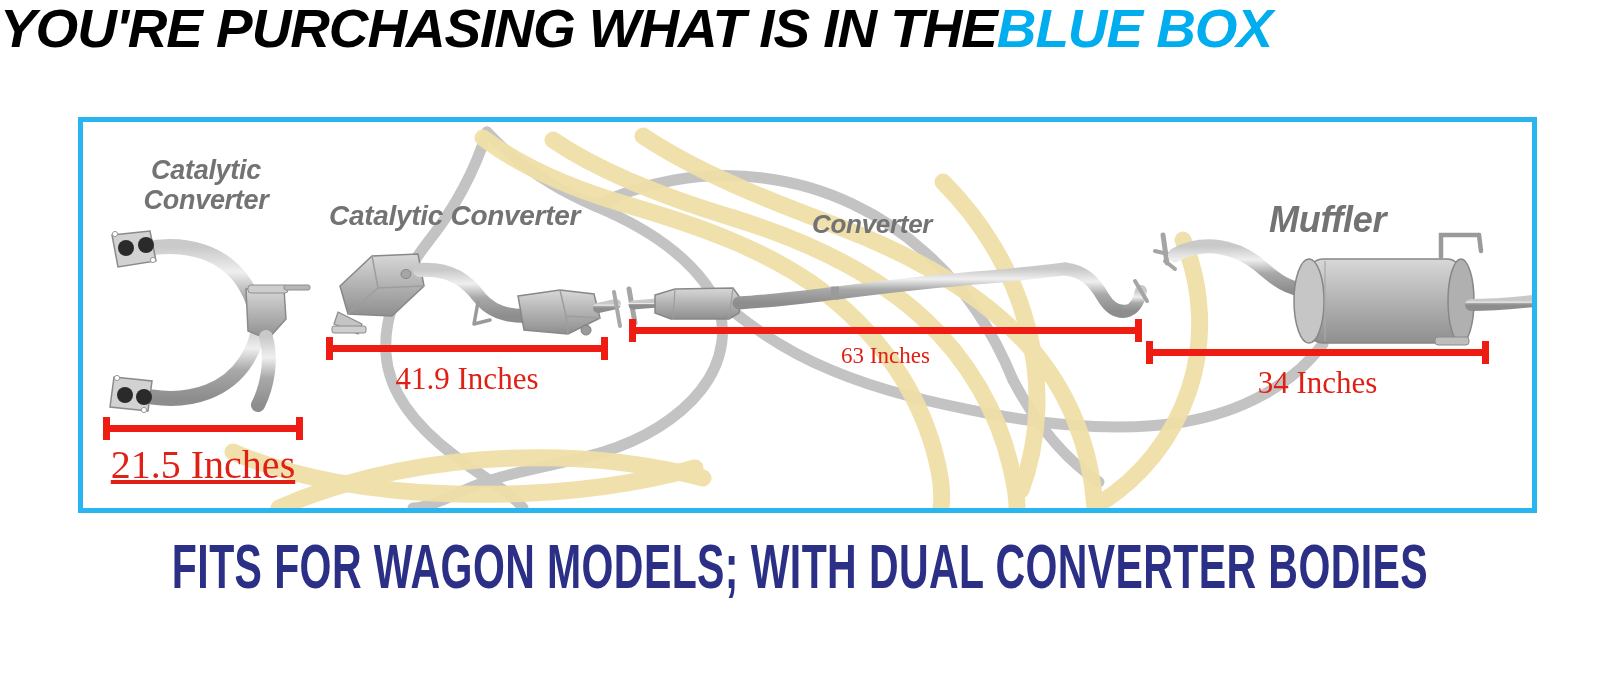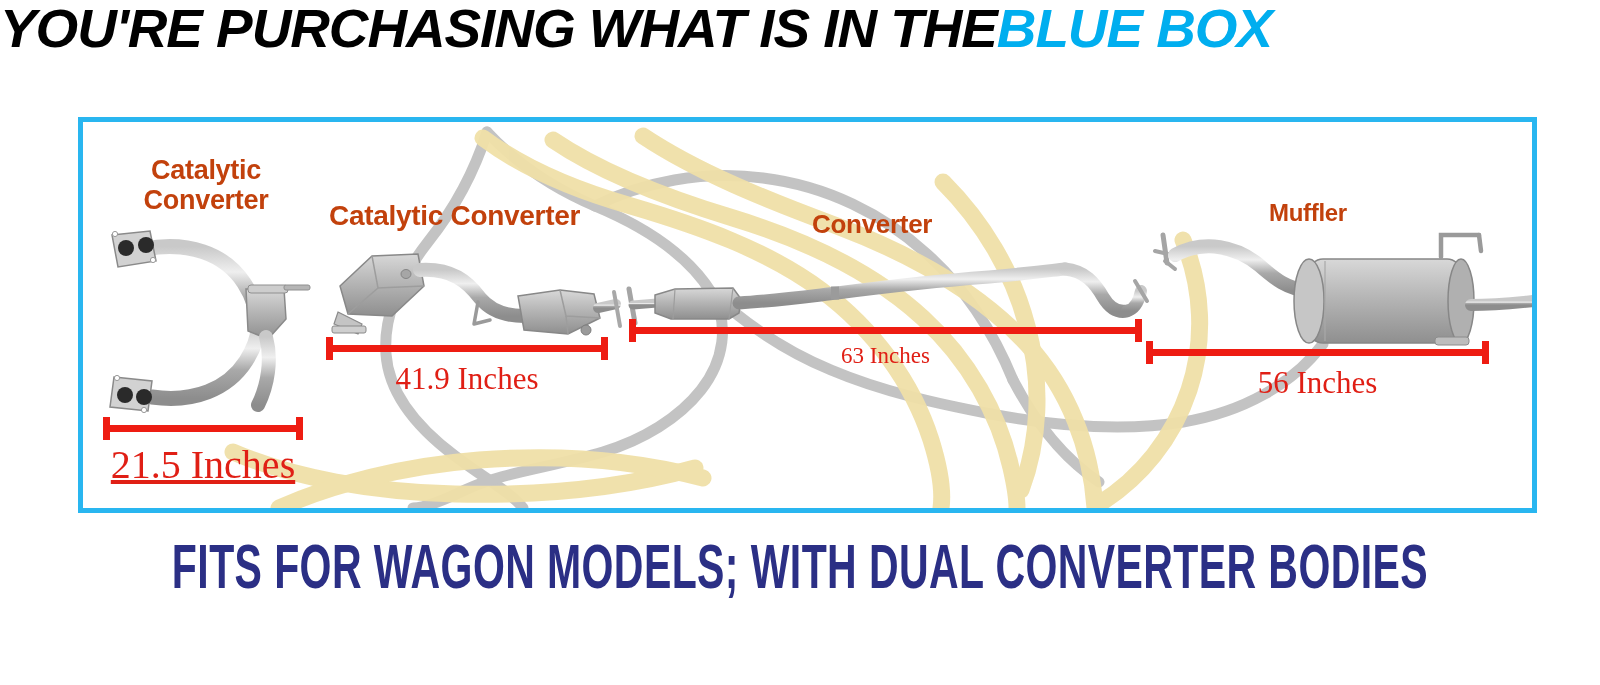--- a/index.html
+++ b/index.html
@@ -40,30 +40,30 @@
   }
   .box-inner{position:absolute;left:0;top:0;width:100%;height:100%;}
 
   
   .watermark{position:absolute;left:0;top:0;width:100%;height:100%;}
 
   
   .plabel{
     position:absolute;
     font-family:"Liberation Sans",sans-serif;
-    font-weight:bold;
-    color:#c2410c;
+    font-weight:bold;font-style:italic;
+    color:#737373;
     white-space:pre;
     line-height:1.12;
     letter-spacing:-0.3px;
   }
   .lbl-cat1{left:23px;top:33px;font-size:27px;text-align:center;width:200px;}
   .lbl-cat2{left:246px;top:78px;font-size:28px;}
   .lbl-res{left:729px;top:88px;font-size:26px;}
-  .lbl-muf{left:1186px;top:78px;font-size:24px;}
+  .lbl-muf{left:1186px;top:78px;font-size:36px;}
 
   
   .dim{position:absolute;}
   .dim-line{
     position:absolute;left:0;top:0;height:7px;
     background:#EE1C12;
   }
   .dim-cap{
     position:absolute;top:-8px;width:7px;height:23px;
     background:#EE1C12;
@@ -295,21 +295,21 @@
         <div class="dim-line" style="width:100%"></div>
         <div class="dim-cap left"></div>
         <div class="dim-cap right"></div>
         <div class="dim-text">63 Inches</div>
       </div>
 
       <div class="dim dim-43">
         <div class="dim-line" style="width:100%"></div>
         <div class="dim-cap left"></div>
         <div class="dim-cap right"></div>
-        <div class="dim-text">56 Inches</div>
+        <div class="dim-text">34 Inches</div>
       </div>
 
       <div class="plabel lbl-cat1">Catalytic
 Converter</div>
       <div class="plabel lbl-cat2">Catalytic Converter</div>
       <div class="plabel lbl-res">Converter</div>
       <div class="plabel lbl-muf">Muffler</div>
 
     </div>
   </div>

